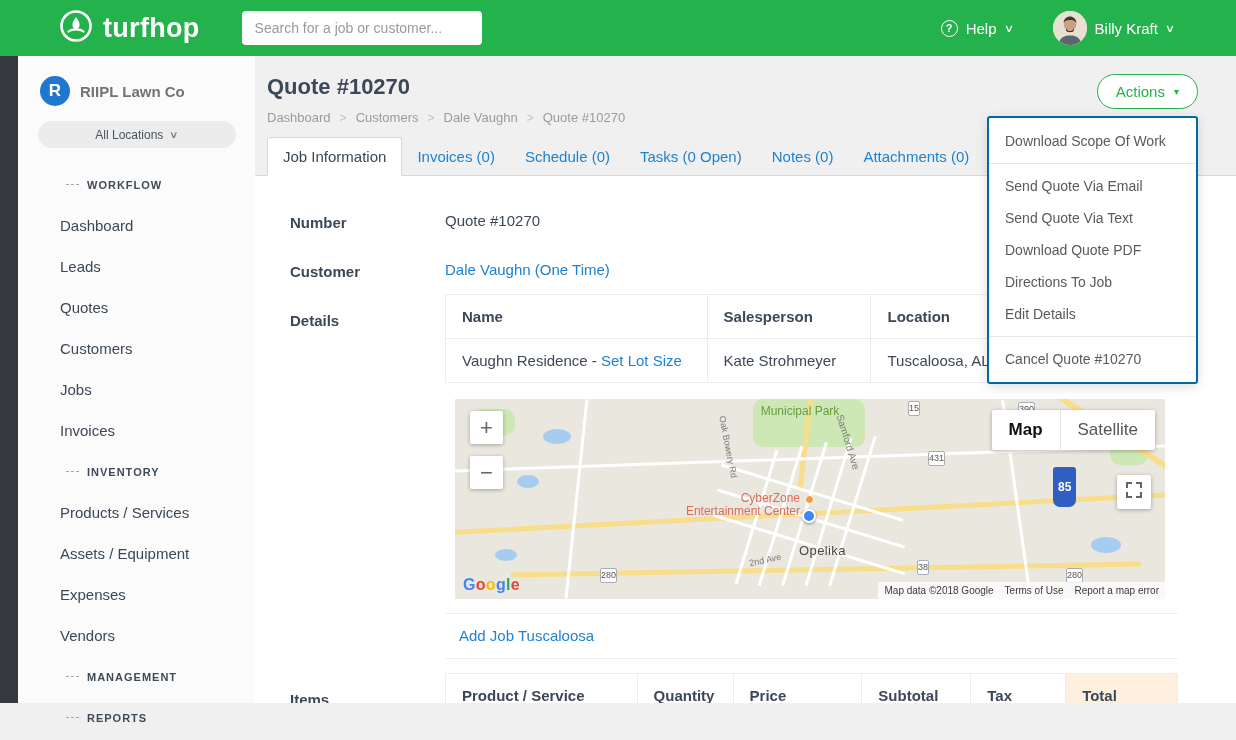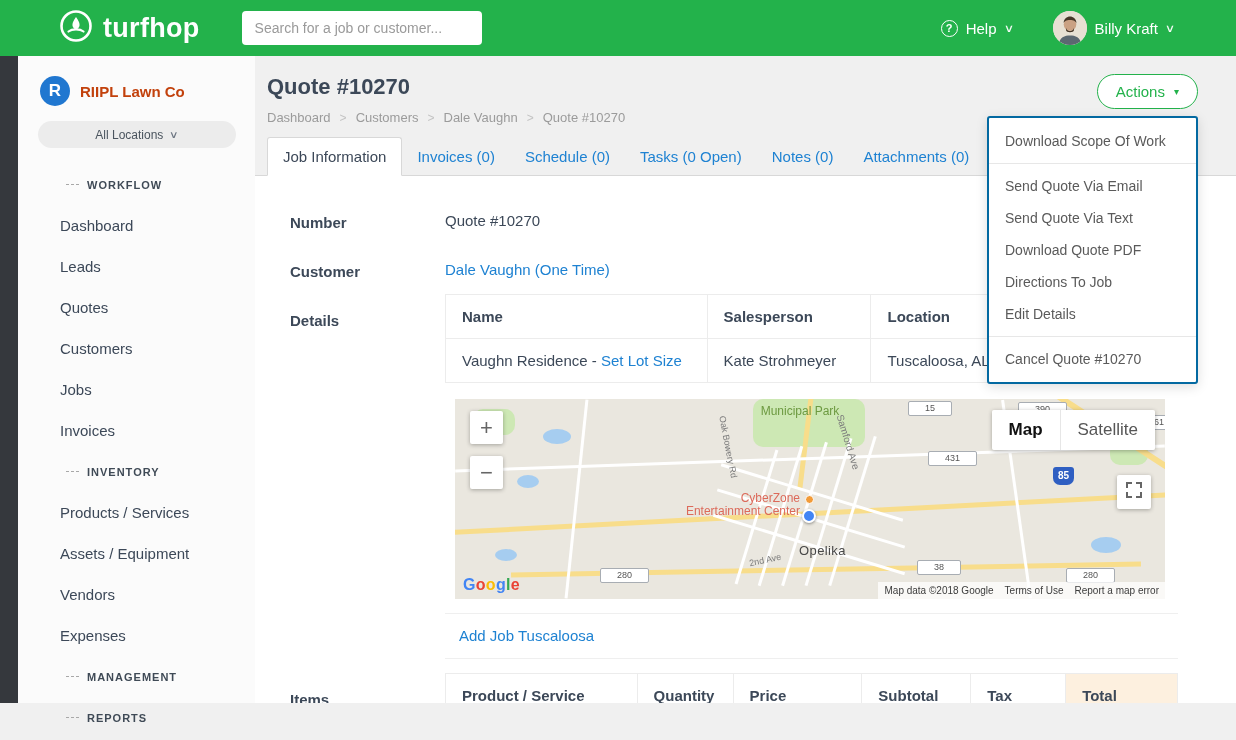--- a/index.html
+++ b/index.html
@@ -17,21 +17,21 @@
   .help-q { width:17px; height:17px; border:1.5px solid #fff; border-radius:50%; font-size:11px; display:flex; align-items:center; justify-content:center; font-weight:bold; }
   .chev { font-size:11px; color:rgba(255,255,255,.95); transform:scaleX(1.3); }
   .avatar { width:34px; height:34px; border-radius:50%; overflow:hidden; background:#e3dccf; display:block; }
 
   
   .sidebar { position:absolute; top:56px; left:0; bottom:0; width:255px; background:#fbfbfb; z-index:50; }
   .rail { position:absolute; left:0; top:0; bottom:0; width:18px; background:#35383d; }
   .side-inner { margin-left:18px; }
   .company { padding:20px 0 0 22px; display:flex; align-items:center; gap:10px; cursor:pointer; }
   .company-logo { width:30px; height:30px; border-radius:50%; background:#2077d0; color:#fff; font-weight:bold; font-size:17px; display:flex; align-items:center; justify-content:center; flex:0 0 30px; }
-  .company-name { font-size:15px; font-weight:bold; color:#c2410c; }
+  .company-name { font-size:15px; font-weight:bold; color:#737373; }
   .locations { margin:15px auto 0; width:198px; height:27px; background:#ececec; border-radius:14px; display:flex; align-items:center; justify-content:center; gap:7px; font-size:12px; color:#4a545e; cursor:pointer; }
   .locations .chev { color:#6b7480; font-size:10px; }
   nav { margin-top:16px; }
   .sec { height:41px; display:flex; align-items:center; font-size:11px; font-weight:bold; color:#3f4a56; letter-spacing:1px; cursor:pointer;margin-left:48px; }
   .dash { width:13px; border-top:1px dashed #a8a8a8; margin-right:8px; }
   .item { display:flex; height:41px; align-items:center; padding-left:42px; font-size:15px; color:#3c4858; text-decoration:none; cursor:pointer; }
 
   
   .main { position:absolute; left:255px; top:56px; right:0; bottom:0; display:flex; flex-direction:column; background:#f0f0f0; }
   .page-head { position:relative; padding:18px 0 0 12px; z-index:40; }
@@ -62,22 +62,22 @@
   .dtable th { font-weight:bold; }
   .c-name{width:262px;} .c-sales{width:164px;} .c-loc{width:307px;}
 
   
   .map { position:relative; width:710px; height:200px; margin:16px 13px 0 10px; background:#eae7df; overflow:hidden; cursor:grab; }
   .mf { position:absolute; }
   .park { background:#cde8b4; border-radius:10px; }
   .water { background:#a6cdf0; border-radius:50%; }
   .road { background:#fff; }
   .hwy { background:#f8dd8b; }
-  .shield { position:absolute; font-size:9px; padding:1px 16px; background:#fff; border:1px solid #a8adb3; border-radius:2px; color:#555; line-height:1.2; }
-  .ishield { position:absolute; font-size:10px; font-weight:bold; padding:4px 5px; background:#2f5fc2; color:#fff; border-radius:3px 3px 7px 7px; line-height:1; }
+  .shield { position:absolute; font-size:9px; padding:1px 0; background:#fff; border:1px solid #a8adb3; border-radius:2px; color:#555; line-height:1.2; }
+  .ishield { position:absolute; font-size:12px; font-weight:bold; padding:14px 5px; background:#2f5fc2; color:#fff; border-radius:3px 3px 7px 7px; line-height:1; }
   .mlabel { position:absolute; color:#7b7b7b; }
   .gm-zoom { position:absolute; left:15px; width:33px; height:33px; background:#fff; border-radius:2px; box-shadow:0 1px 4px rgba(0,0,0,.3); font-size:22px; color:#666; display:flex; align-items:center; justify-content:center; cursor:pointer; }
   .gm-type { position:absolute; top:11px; right:10px; display:flex; box-shadow:0 1px 4px rgba(0,0,0,.3); border-radius:2px; overflow:hidden; }
   .gm-map { background:#fff; font-weight:bold; color:#111; padding:0 17px; line-height:40px; font-size:17px; cursor:pointer; }
   .gm-sat { background:#fff; color:#565656; padding:0 17px; line-height:40px; font-size:17px; border-left:1px solid #e6e6e6; cursor:pointer; }
   .gm-fs { position:absolute; top:76px; right:14px; width:34px; height:34px; background:#fff; border-radius:2px; box-shadow:0 1px 4px rgba(0,0,0,.3); display:flex; align-items:center; justify-content:center; cursor:pointer; }
   .gm-google { position:absolute; left:8px; bottom:5px; font-size:16px; font-weight:bold; letter-spacing:.3px; cursor:pointer; }
   .g1{color:#4285F4}.g2{color:#EA4335}.g3{color:#FBBC05}.g4{color:#4285F4}.g5{color:#34A853}.g6{color:#EA4335}
   .gm-attr { position:absolute; right:0; bottom:0; display:flex; gap:11px; font-size:10px; color:#3c3c3c; background:rgba(255,255,255,.75); padding:3px 6px; }
   .gm-attr .link2 { color:#3c3c3c; cursor:pointer; }
@@ -156,22 +156,22 @@
         <a class="item">Quotes</a>
         <a class="item">Customers</a>
         <a class="item">Jobs</a>
         <a class="item">Invoices</a>
         <div class="sec">
             <span class="dash"></span>
             <span>INVENTORY</span>
           </div>
         <a class="item">Products / Services</a>
         <a class="item">Assets / Equipment</a>
+        <a class="item">Expenses</a>
         <a class="item">Vendors</a>
-        <a class="item">Expenses</a>
         <div class="sec">
             <span class="dash"></span>
             <span>MANAGEMENT</span>
           </div>
         <div class="sec">
             <span class="dash"></span>
             <span>REPORTS</span>
           </div>
       </nav>
     </div>

